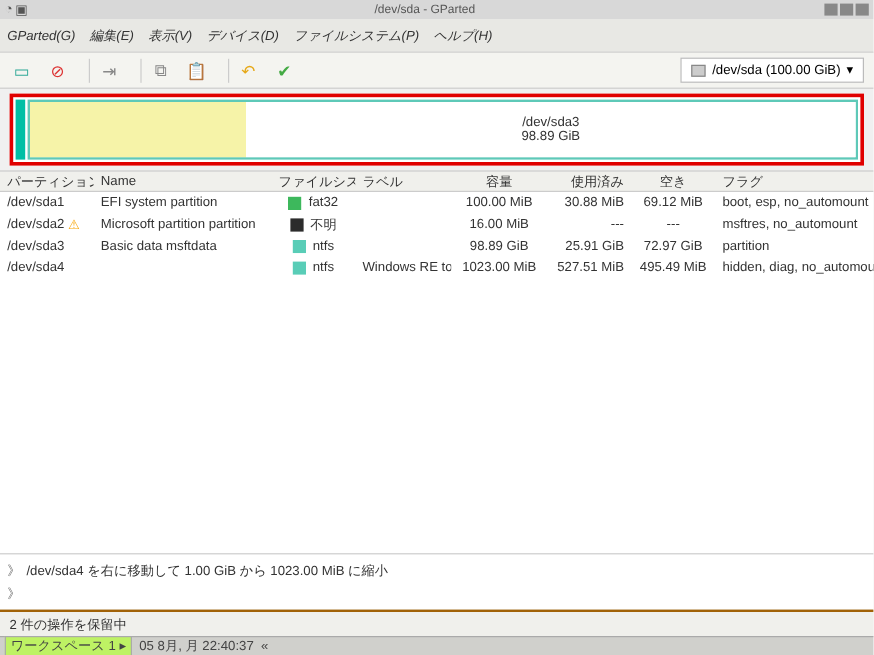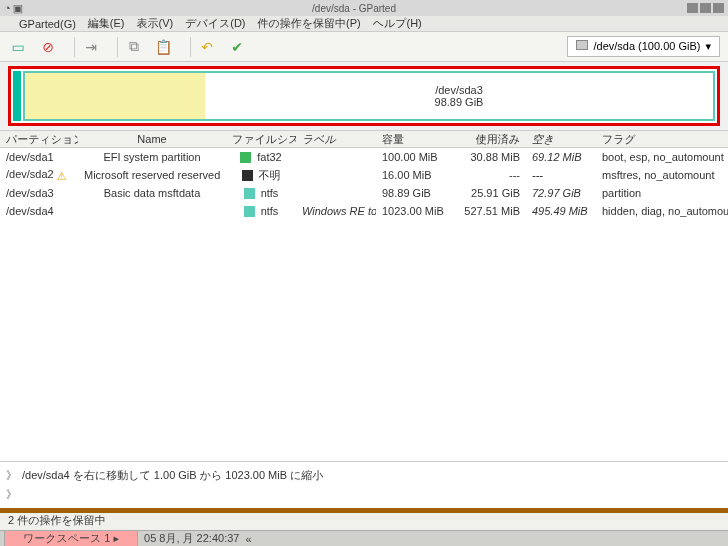--- a/index.html
+++ b/index.html
@@ -1,75 +1,75 @@
 <!DOCTYPE html>
 <html><head>
 <meta charset="utf-8">
 <style>
 * { margin: 0; padding: 0; box-sizing: border-box; font-family: sans-serif; font-size: 11px; }
 body { width: 728px; height: 546px; background: #f0f0f0; display: flex; flex-direction: column; overflow: hidden; }
 .titlebar { height: 16px; background: #d8d8d8; display: flex; align-items: center; padding: 0 4px; color: #555; }
 .titlebar .ticons { display: flex; gap: 2px; }
 .titlebar .title { flex: 1; text-align: center; font-size: 10px; }
 .titlebar .wbtn { width: 11px; height: 10px; background: #888; margin-left: 2px; }
-.menubar { height: 16px; background: #e8e8e4; display: flex; align-items: center; padding: 0 19px; gap: 12px; font-size: 11px; color: #333; border-bottom: 1px solid #ccc; }
+.menubar { height: 28px; background: #e8e8e4; display: flex; align-items: center; padding: 0 6px; gap: 12px; font-size: 11px; color: #333; border-bottom: 1px solid #ccc; font-style: italic; }
 .menubar span { cursor: default; }
 .toolbar { height: 30px; background: #f4f4f0; display: flex; align-items: center; padding: 0 8px; border-bottom: 1px solid #ccc; }
 .tbbtn { width: 20px; height: 20px; display: flex; align-items: center; justify-content: center; margin-right: 10px; font-size: 14px; color: #888; }
 .tbsep { width: 1px; height: 20px; background: #ccc; margin: 0 6px; }
 .tbspace { flex: 1; }
-.devsel { border: 1px solid #bbb; background: #fff; padding: 3px 8px; display: flex; gap: 5px; }
+.devsel { border: 1px solid #bbb; background: #fff; padding: 3px 8px; display: flex; align-items: center; gap: 5px; }
 .devsel .dicon { width: 12px; height: 10px; background: #ccc; border: 1px solid #888; }
 .vis-wrap { padding: 4px 8px 4px 8px; }
 .vis-outer { border: 3px solid #e00000; padding: 2px; background: #fff; display: flex; }
 .vis-left { width: 8px; background: #00bfa5; margin-right: 2px; }
 .vis-main { flex: 1; border: 2px solid #5ec9b8; display: flex; height: 50px; }
 .vis-yellow { width: 180px; background: #f6f3a8; }
 .vis-white { flex: 1; background: #fff; display: flex; flex-direction: column; align-items: center; justify-content: center; font-size: 11px; color: #333; }
 .thead { display: flex; background: #f0f0ec; border-top: 1px solid #ccc; border-bottom: 1px solid #ccc; height: 18px; align-items: center; }
 .th, .td { padding: 0 6px; font-size: 11px; color: #333; overflow: hidden; white-space: nowrap; }
 .c-part { width: 78px; }
-.c-name { width: 148px; text-align: center; }
+.c-name { width: 148px; }
 .c-fs { width: 70px; text-align: center; }
-.c-lbl { width: 80px; font-style: italic; }
-.c-cap { width: 80px; text-align: left; }
+.c-lbl { width: 80px; }
+.c-cap { width: 80px; text-align: center; }
 .c-used { width: 70px; text-align: right; }
-.c-free { width: 70px; text-align: left; font-style: italic; }
+.c-free { width: 70px; text-align: center; }
 .c-flg { flex: 1; }
 .tbody { flex: 1; background: #fff; overflow: auto; }
 .tr { display: flex; height: 18px; align-items: center; }
 .warn { display: inline-block; width: 12px; height: 12px; vertical-align: middle; color:#f7a300; }
 .fsbox { display: inline-block; width: 11px; height: 11px; margin-right: 6px; vertical-align: middle; }
 .ops { background: #fff; border-top: 1px solid #ccc; padding: 4px 6px; font-size: 11px; color: #333; }
 .ops .line { display: flex; align-items: center; gap: 5px; padding: 2px 0; }
 .ops .arr { font-family: monospace; color: #666; }
-.status { height: 22px; border-top: 5px solid #a16207; display: flex; padding: 0 8px; font-size: 11px; color: #333; background: #f0f0ec; }
+.status { height: 22px; border-top: 2px solid #a16207; display: flex; align-items: center; padding: 0 8px; font-size: 11px; color: #333; background: #f0f0ec; }
 .taskbar { height: 16px; background: #d0d0cc; border-top: 1px solid #aaa; display: flex; align-items: center; padding: 0 4px; gap: 6px; font-size: 10px; color: #444; }
-.taskbar .tbitem { border: 1px solid #aaa; padding: 0 18px; background: #fca5a5; }
+.taskbar .tbitem { border: 1px solid #aaa; padding: 0 4px; background: #bef264; }
 </style>
 </head>
 <body>
 
 <div class="titlebar">
   <div class="ticons">
     <span>◔</span>
     <span>▣</span>
   </div>
   <div class="title">/dev/sda - GParted</div>
   <div class="wbtn"></div>
   <div class="wbtn"></div>
   <div class="wbtn"></div>
 </div>
 
 <div class="menubar">
   <span>GParted(G)</span>
   <span>編集(E)</span>
   <span>表示(V)</span>
   <span>デバイス(D)</span>
-  <span>件の操作を保留中(P)</span>
+  <span>ファイルシステム(P)</span>
   <span>ヘルプ(H)</span>
 </div>
 
 <div class="toolbar">
   <div class="tbbtn" style="color:#3a9">▭</div>
   <div class="tbbtn" style="color:#d33">⊘</div>
   <div class="tbsep"></div>
   <div class="tbbtn" style="color:#888">⇥</div>
   <div class="tbsep"></div>
   <div class="tbbtn">⧉</div>
@@ -115,21 +115,21 @@
       <div class="td c-name">EFI system partition</div>
       <div class="td c-fs"><span class="fsbox" style="background:#3db85c"></span>fat32</div>
       <div class="td c-lbl"></div>
       <div class="td c-cap">100.00 MiB</div>
       <div class="td c-used">30.88 MiB</div>
       <div class="td c-free">69.12 MiB</div>
       <div class="td c-flg">boot, esp, no_automount</div>
     </div>
     <div class="tr">
       <div class="td c-part">/dev/sda2 <span class="warn">⚠</span></div>
-      <div class="td c-name">Microsoft reserved reserved</div>
+      <div class="td c-name">Microsoft partition partition</div>
       <div class="td c-fs"><span class="fsbox" style="background:#2c2c2c"></span>不明</div>
       <div class="td c-lbl"></div>
       <div class="td c-cap">16.00 MiB</div>
       <div class="td c-used">---</div>
       <div class="td c-free">---</div>
       <div class="td c-flg">msftres, no_automount</div>
     </div>
     <div class="tr">
       <div class="td c-part">/dev/sda3</div>
       <div class="td c-name">Basic data msftdata</div>

